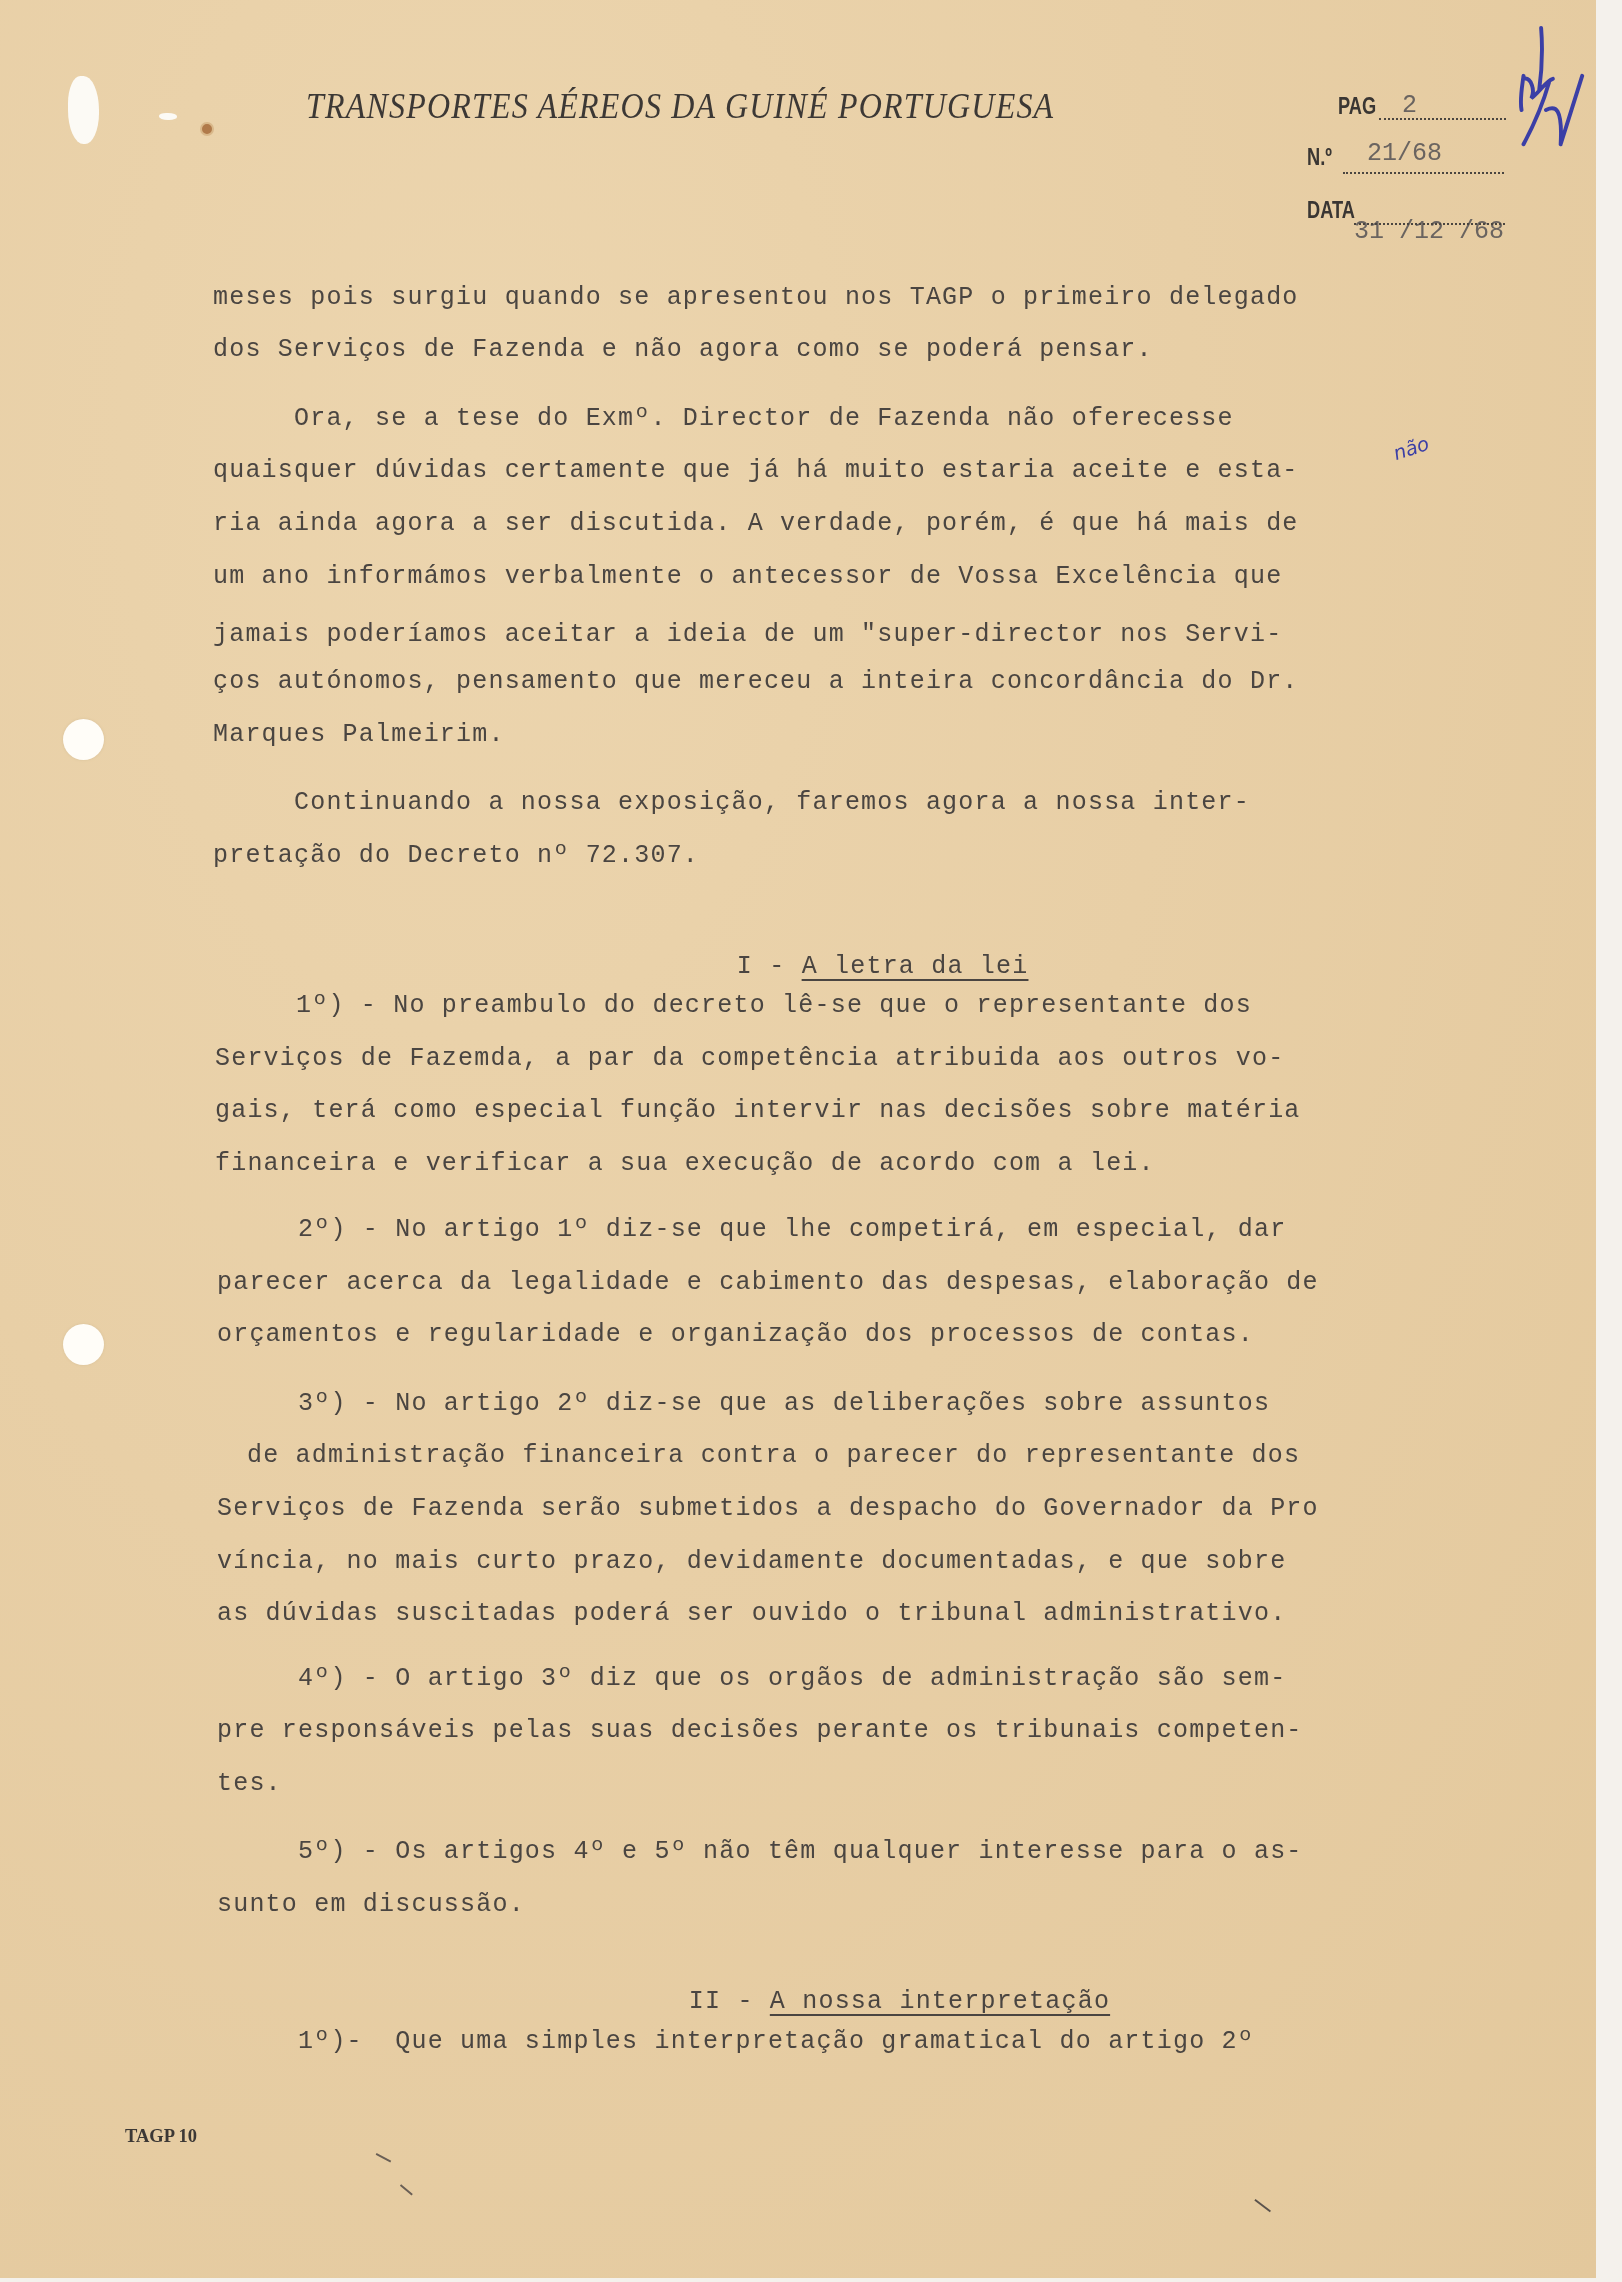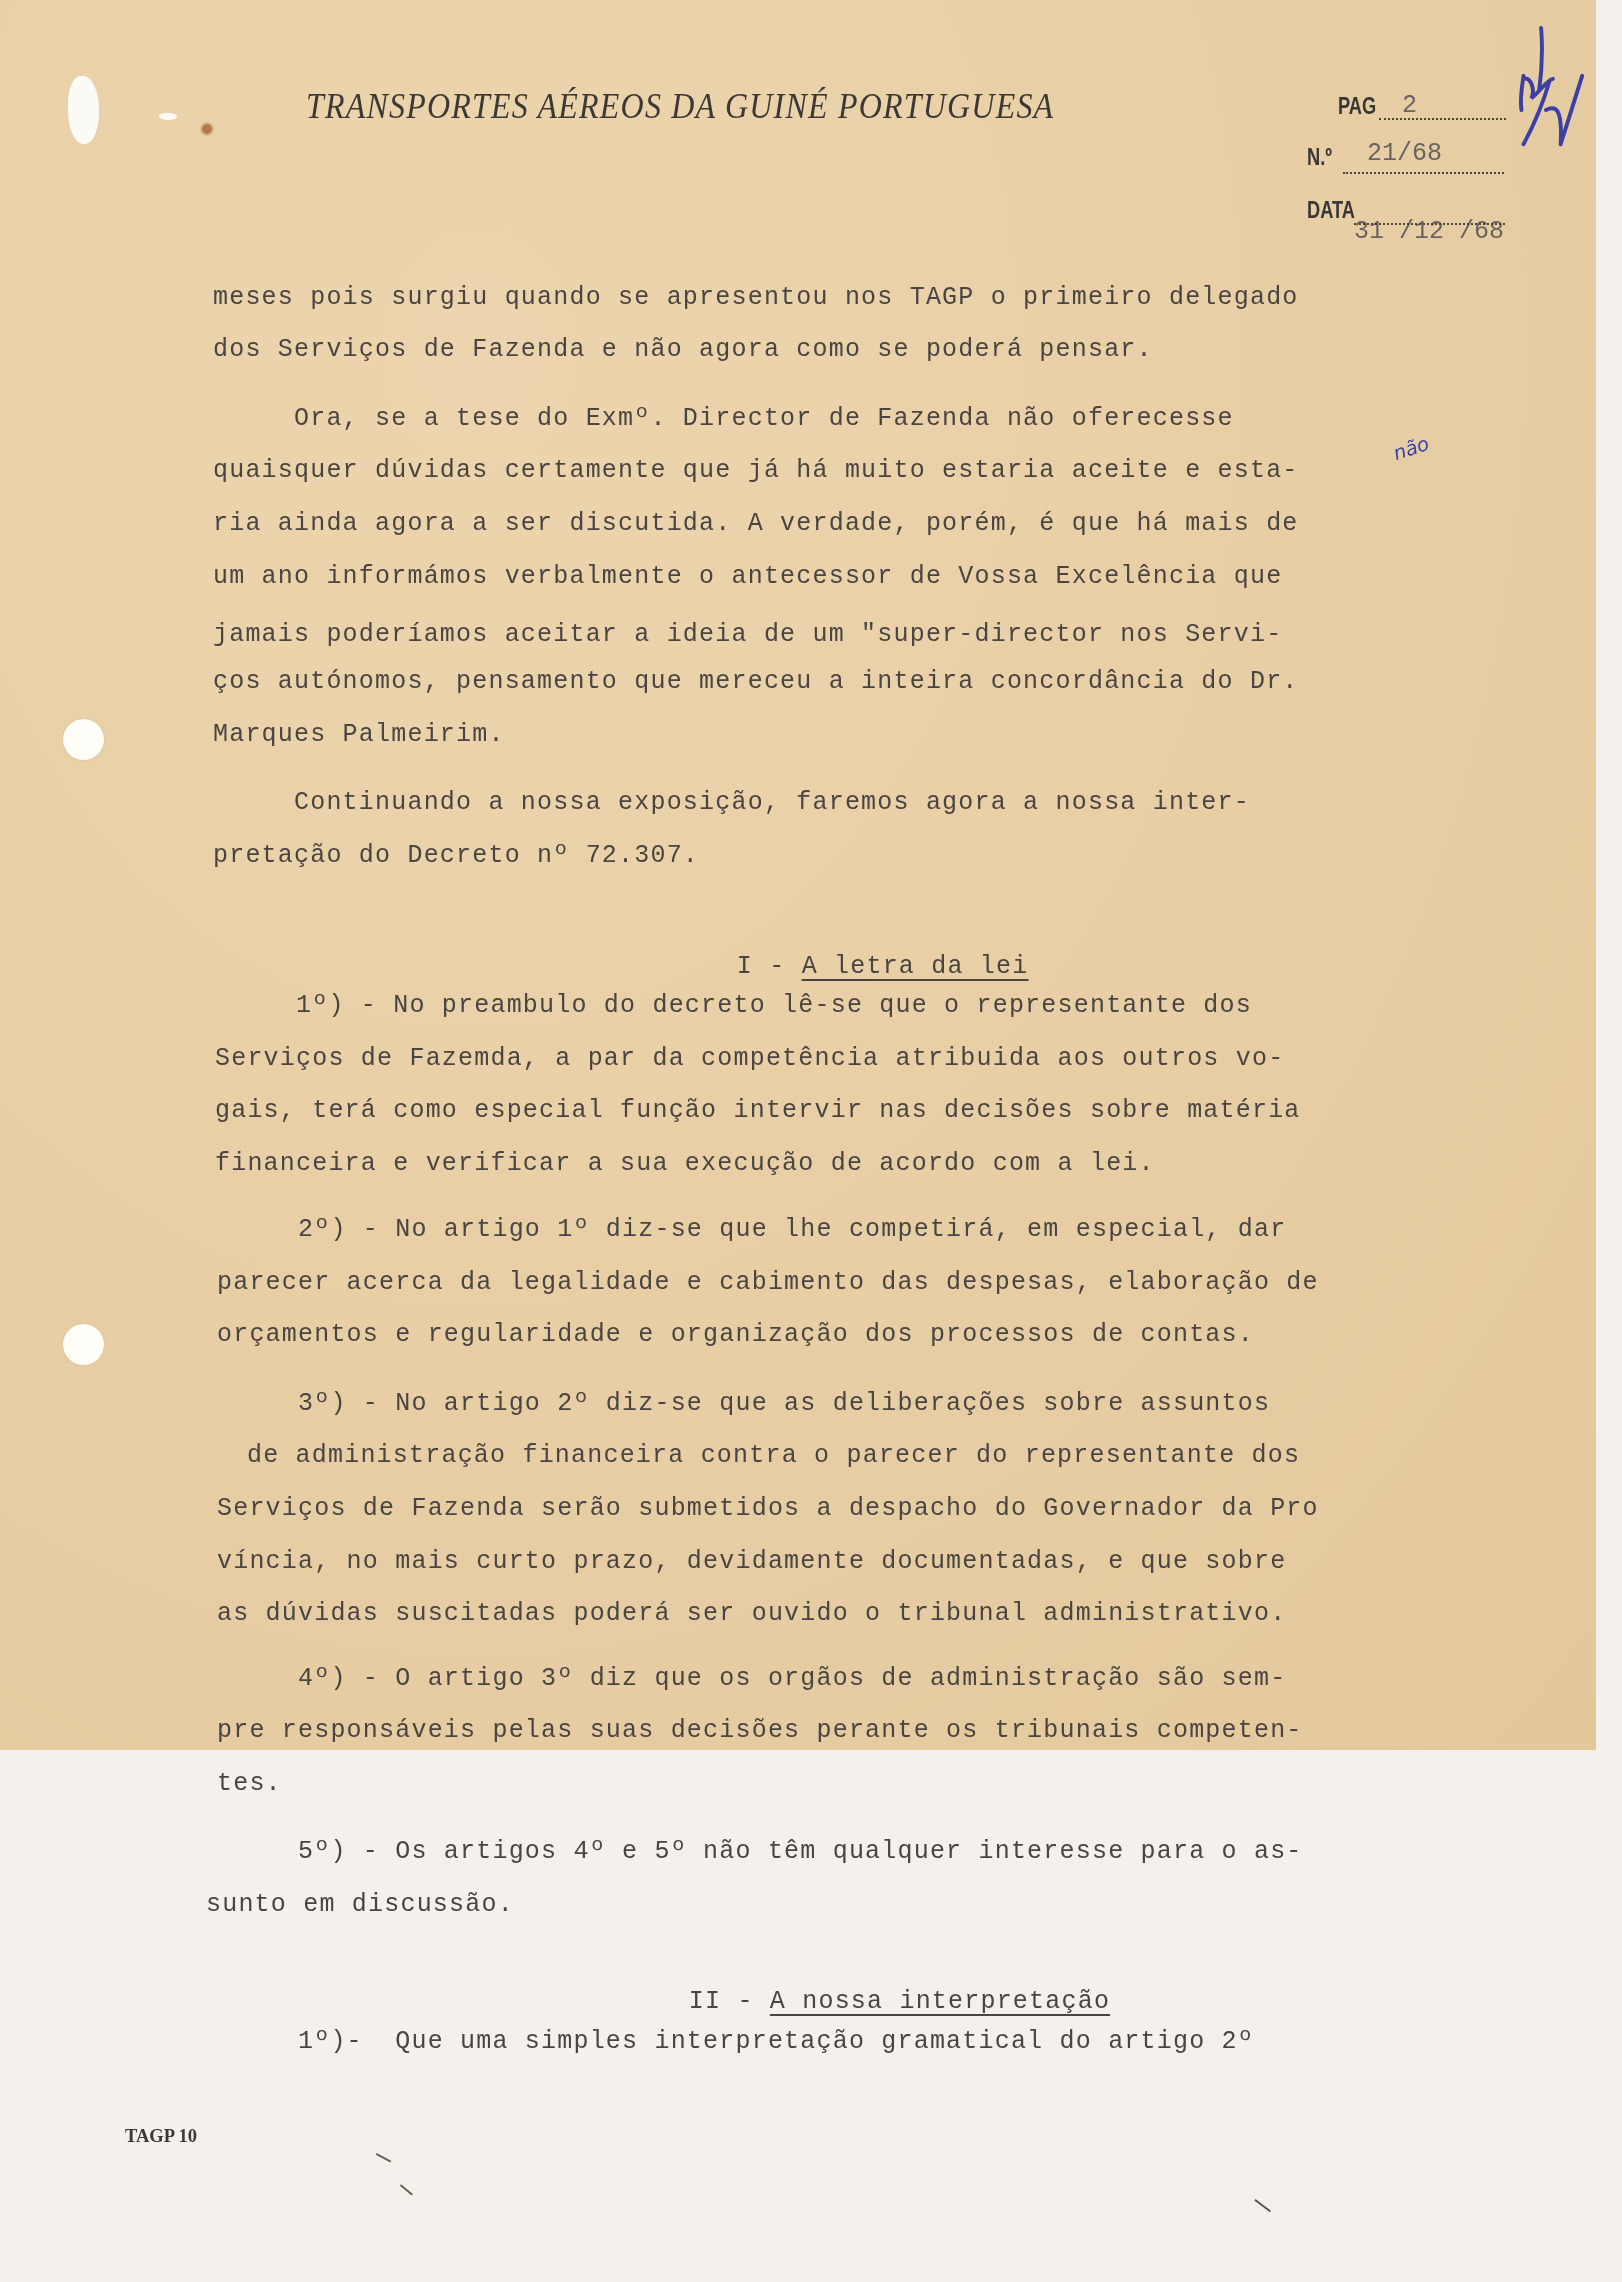--- a/index.html
+++ b/index.html
@@ -1,18 +1,18 @@
 <!DOCTYPE html>
 <html><head>
 <meta charset="utf-8">
 <style>
   html, body { margin:0; padding:0; }
   body { width:1623px; height:2282px; background:#f4f1ec; position:relative; overflow:hidden; }
   .paper {
-    position:absolute; left:0; top:0; width:1596px; height:1750px;
+    position:absolute; left:0; top:0; width:1596px; height:2278px;
     background: radial-gradient(ellipse at 30% 20%, #ecd5ae 0%, #e8cfa6 45%, #e3c89c 100%);
   }
   .title {
     position:absolute; left:306px; top:86px;
     font-family:"Liberation Serif", serif; font-style:italic;
     font-size:32px; letter-spacing:1.2px; color:#3c3835;
     transform: scaleY(1.12); transform-origin:left top;
   }
   .hdr-label {
     position:absolute; font-family:"Liberation Sans", sans-serif; font-weight:bold;
@@ -93,21 +93,21 @@
   <div class="tw" style="left:217px;top:1441px;margin-left:30px;">de administração financeira contra o parecer do representante dos</div>
   <div class="tw" style="left:217px;top:1494px;">Serviços de Fazenda serão submetidos a despacho do Governador da Pro</div>
   <div class="tw" style="left:217px;top:1547px;">víncia, no mais curto prazo, devidamente documentadas, e que sobre</div>
   <div class="tw" style="left:217px;top:1599px;">as dúvidas suscitadas poderá ser ouvido o tribunal administrativo.</div>
 
   <div class="tw" style="left:217px;top:1664px;">     4º) - O artigo 3º diz que os orgãos de administração são sem-</div>
   <div class="tw" style="left:217px;top:1716px;">pre responsáveis pelas suas decisões perante os tribunais competen-</div>
   <div class="tw" style="left:217px;top:1769px;">tes.</div>
 
   <div class="tw" style="left:217px;top:1837px;">     5º) - Os artigos 4º e 5º não têm qualquer interesse para o as-</div>
-  <div class="tw" style="left:206px;top:1890px;text-align:center;">sunto em discussão.</div>
+  <div class="tw" style="left:217px;top:1890px;text-align:center;">sunto em discussão.</div>
 
   <div class="tw" style="left:624px;top:1958px;">
     <span>II - </span><span class="u">A nossa interpretação</span>
   </div>
 
   <div class="tw" style="left:217px;top:2027px;">     1º)-  Que uma simples interpretação gramatical do artigo 2º</div>
 
   <svg style="position:absolute;left:371px;top:2146px;" width="59" height="78" viewBox="0 0 60 80">
     <path d="M5 8 L20 16 M30 40 L42 50" stroke="#6a5f55" stroke-width="2"></path>
   </svg>

